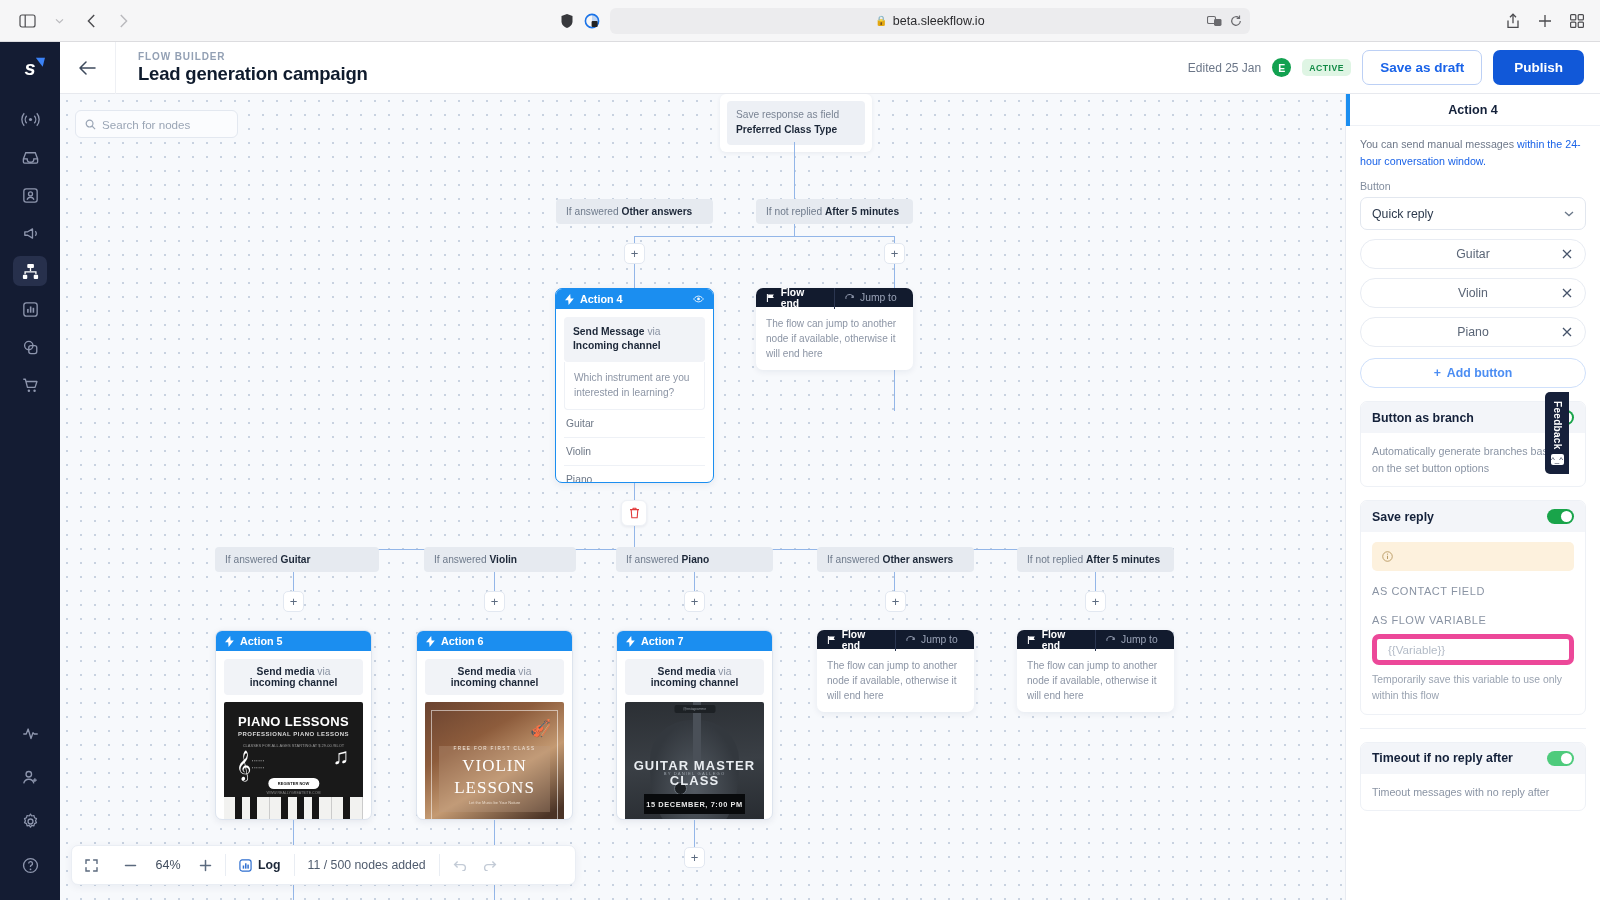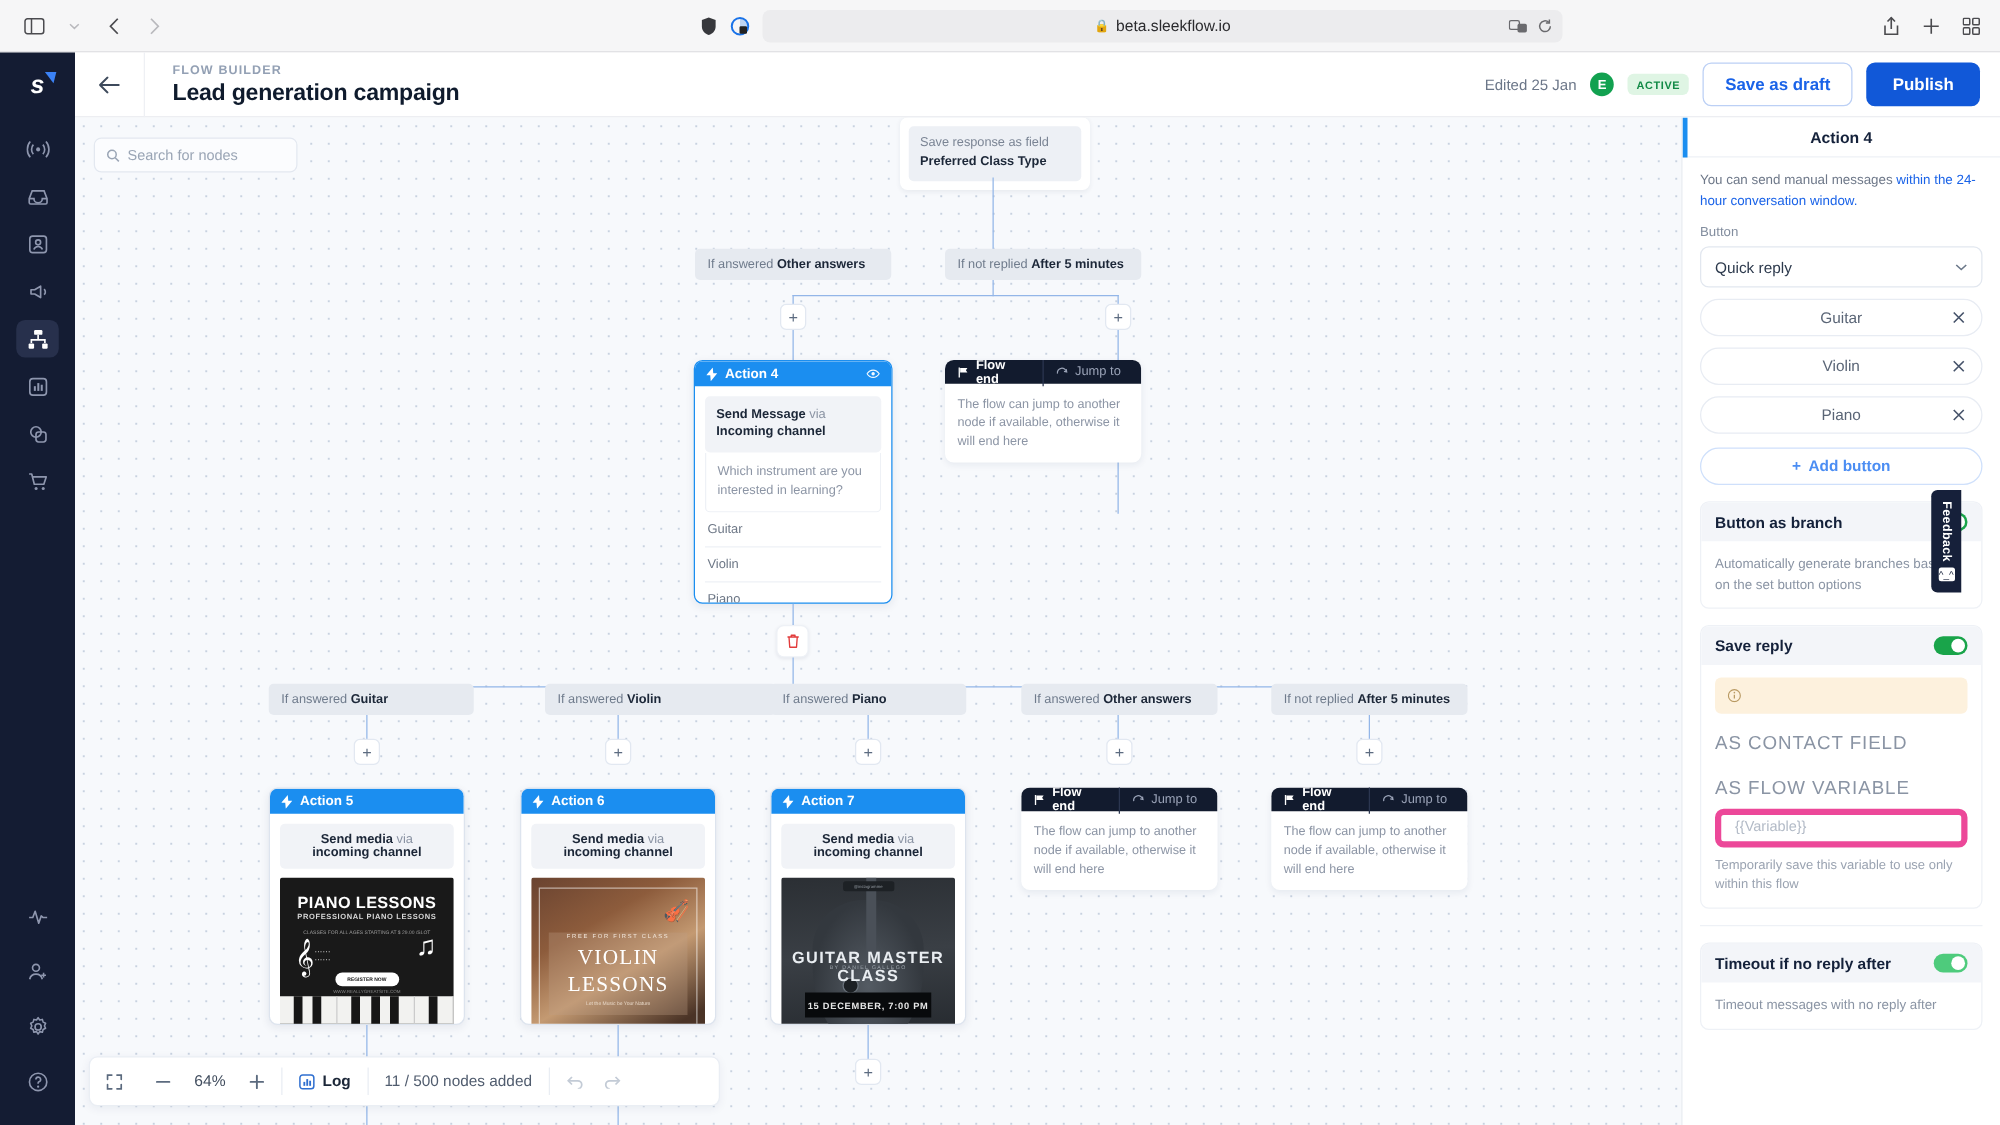--- a/index.html
+++ b/index.html
@@ -259,21 +259,21 @@
   .rp-card-head { background:#f3f5f9; height:31px; display:flex; align-items:center; padding: 0 11px;
                   font-size:12.4px; font-weight:700; color:#14213a;}
   .toggle { margin-left:auto; width:27px; height:15px; border-radius:8px; background:#19a44a;
             position:relative; cursor:pointer;}
   .toggle.light { background:#4ecb7c; }
   .toggle::after { content:""; position:absolute; right:2px; top:2px; width:11px; height:11px;
                    border-radius:50%; background:#fff;}
   .rp-card-body { padding: 10px 11px; font-size:10.7px; color:#8a94a4; line-height:1.55;}
   .rp-warn { background:#fdf1dd; border-radius:5px; padding: 9px 10px; display:flex; gap:7px;
              font-size:10.4px; color:#6d6350; line-height:1.5;}
-  .rp-caps { font-size:15px; letter-spacing:.05em; color:#8a94a4; margin:12px 0 5px;}
+  .rp-caps { font-size:11px; letter-spacing:.05em; color:#8a94a4; margin:12px 0 5px;}
   .rp-input { height:31px; border:5px solid #ec4899; border-radius:7px; display:flex; align-items:center;
               padding: 0 11px; font-size:11.6px; color:#b3bbc7;}
   .rp-help { font-size:10.4px; color:#9aa3b1; line-height:1.5; margin-top:7px;}
   .rp-divider { height:1px; background:#eef1f6; margin: 13px 0 0;}
 
   .feedback-tab {
     position:absolute; left:1545px; top:392px; width:24px; height:82px; background:#16203a;
     border-radius:5px 0 0 5px; color:#fff; z-index: 20;
     display:flex; flex-direction:column; align-items:center; justify-content:center; gap:4px;
   }
@@ -560,21 +560,21 @@
   <div class="hline" style="left:233px; top:455px; width:803px;"></div>
   <div class="vline" style="left:233px; top:455px; height:55px;"></div>
   <div class="vline" style="left:434px; top:455px; height:55px;"></div>
   <div class="vline" style="left:634px; top:455px; height:55px;"></div>
   <div class="vline" style="left:834px; top:455px; height:55px;"></div>
   <div class="vline" style="left:1035px; top:455px; height:55px;"></div>
 
   <div class="pill" style="position:absolute; left:155px; top:453px; width:164px;">
     <span>If answered </span><b>Guitar</b>
   </div>
-  <div class="pill" style="position:absolute; left:376px; top:453px; width:185px;">
+  <div class="pill" style="position:absolute; left:364px; top:453px; width:152px;">
     <span>If answered </span><b>Violin</b>
   </div>
   <div class="pill" style="position:absolute; left:556px; top:453px; width:157px;">
     <span>If answered </span><b>Piano</b>
   </div>
   <div class="pill" style="position:absolute; left:757px; top:453px; width:157px;">
     <span>If answered </span><b>Other answers</b>
   </div>
   <div class="pill" style="position:absolute; left:957px; top:453px; width:157px;">
     <span>If not replied </span><b>After 5 minutes</b>

